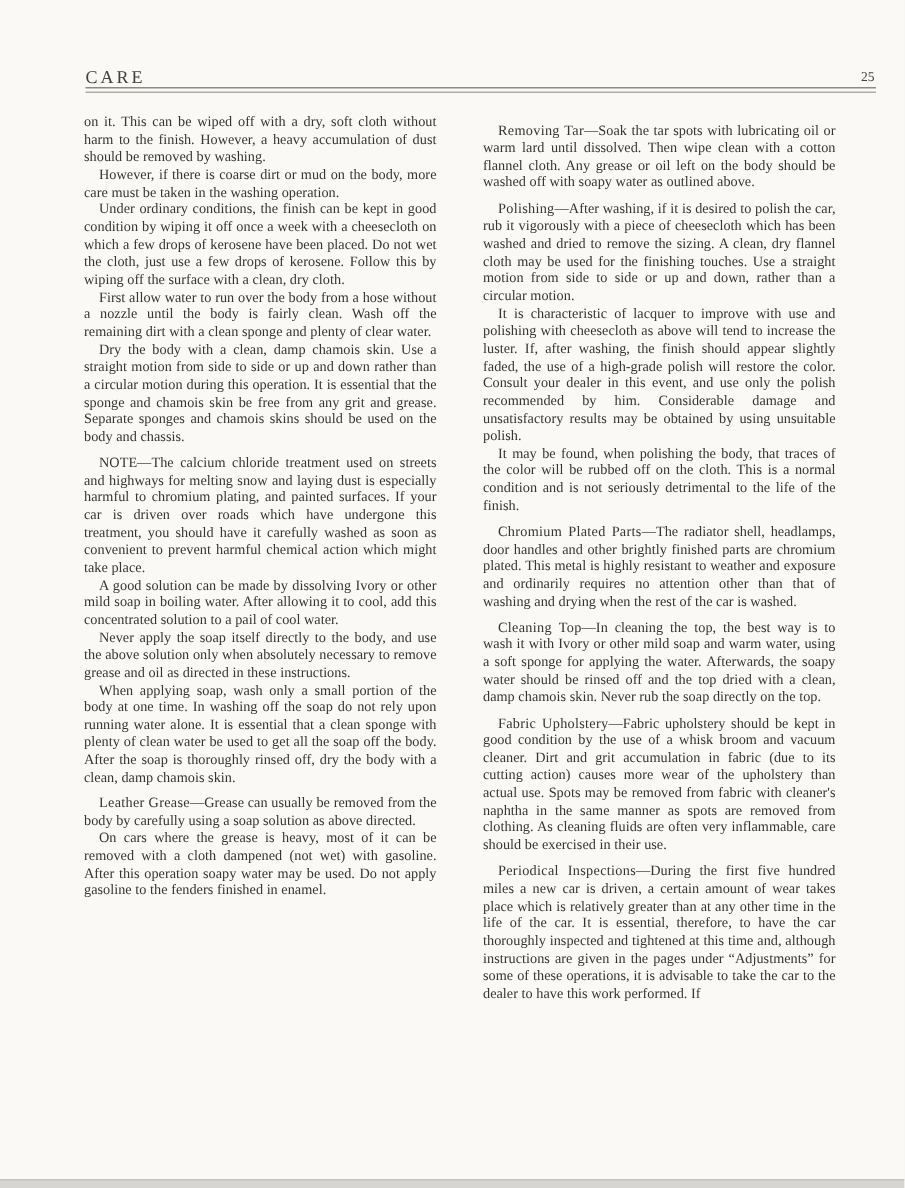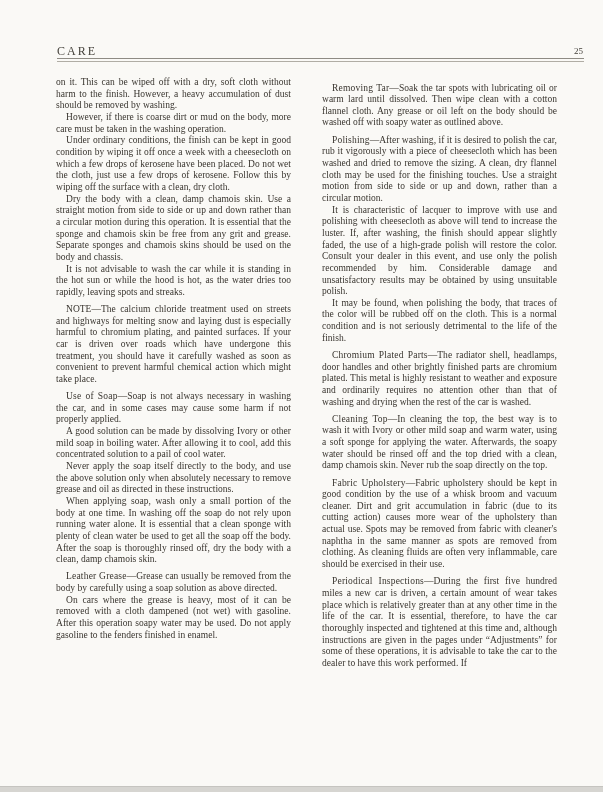--- a/index.html
+++ b/index.html
@@ -64,24 +64,23 @@
   <div class="header">
     <span class="running-title">CARE</span>
     <span class="page-number">25</span>
   </div>
   <div class="rule"></div>
   <div class="columns">
     <div class="col" id="col-left">
         <p class="noindent">on it.  This can be wiped off with a dry, soft cloth without harm to the finish.  However, a heavy accumulation of dust should be removed by washing.</p>
         <p class="">However, if there is coarse dirt or mud on the body, more care must be taken in the washing operation.</p>
         <p class="">Under ordinary conditions, the finish can be kept in good condition by wiping it off once a week with a cheesecloth on which a few drops of kerosene have been placed.  Do not wet the cloth, just use a few drops of kerosene.  Follow this by wiping off the surface with a clean, dry cloth.</p>
+        <p class="">First allow water to run over the body from a hose without a nozzle until the body is fairly clean. Wash off the remaining dirt with a clean sponge and plenty of clear water.</p>
         <p class="">Dry the body with a clean, damp chamois skin. Use a straight motion from side to side or up and down rather than a circular motion during this operation.  It is essential that the sponge and chamois skin be free from any grit and grease. Separate sponges and chamois skins should be used on the body and chassis.</p>
-        <p class="">It is not advisable to wash the car while it is standing in the hot sun or while the hood is hot, as the water dries too rapidly, leaving spots and streaks.</p>
         <p class="section">NOTE—The calcium chloride treatment used on streets and highways for melting snow and laying dust is especially harmful to chromium plating, and painted surfaces.  If your car is driven over roads which have undergone this treatment, you should have it carefully washed as soon as convenient to prevent harmful chemical action which might take place.</p>
-        <p class="section"><b>Use of Soap</b>—Soap is not always necessary in washing the car, and in some cases may cause some harm if not properly applied.</p>
         <p class="">A good solution can be made by dissolving Ivory or other mild soap in boiling water.  After allowing it to cool, add this concentrated solution to a pail of cool water.</p>
         <p class="">Never apply the soap itself directly to the body, and use the above solution only when absolutely necessary to remove grease and oil as directed in these instructions.</p>
         <p class="">When applying soap, wash only a small portion of the body at one time.  In washing off the soap do not rely upon running water alone.  It is essential that a clean sponge with plenty of clean water be used to get all the soap off the body.  After the soap is thoroughly rinsed off, dry the body with a clean, damp chamois skin.</p>
         <p class="section"><b>Leather Grease</b>—Grease can usually be removed from the body by carefully using a soap solution as above directed.</p>
         <p class="">On cars where the grease is heavy, most of it can be removed with a cloth dampened (not wet) with gasoline.  After this operation soapy water may be used.  Do not apply gasoline to the fenders finished in enamel.</p>
       </div>
     <div class="col" id="col-right">
         <p class="section"><b>Removing Tar</b>—Soak the tar spots with lubricating oil or warm lard until dissolved.  Then wipe clean with a cotton flannel cloth.  Any grease or oil left on the body should be washed off with soapy water as outlined above.</p>
         <p class="section"><b>Polishing</b>—After washing, if it is desired to polish the car, rub it vigorously with a piece of cheesecloth which has been washed and dried to remove the sizing.  A clean, dry flannel cloth may be used for the finishing touches.  Use a straight motion from side to side or up and down, rather than a circular motion.</p>
         <p class="">It is characteristic of lacquer to improve with use and polishing with cheesecloth as above will tend to increase the luster.  If, after washing, the finish should appear slightly faded, the use of a high-grade polish will restore the color.  Consult your dealer in this event, and use only the polish recommended by him.  Considerable damage and unsatisfactory results may be obtained by using unsuitable polish.</p>

